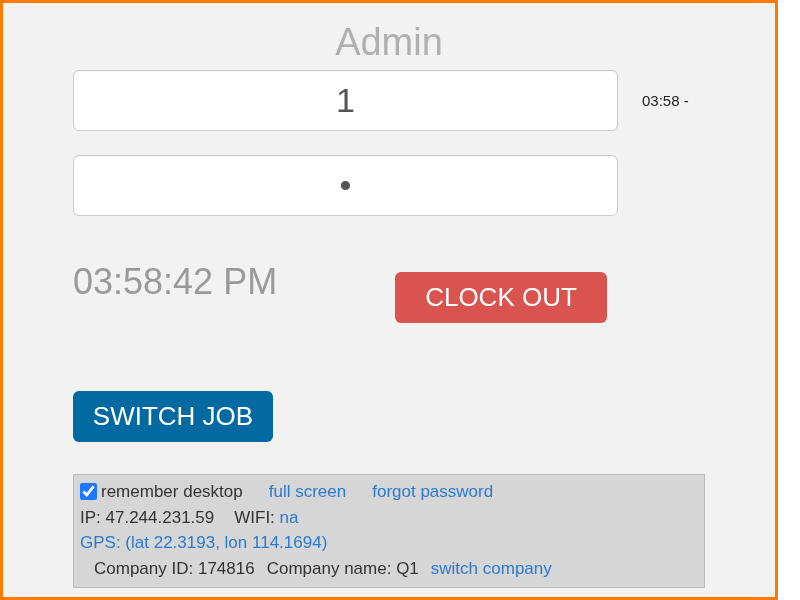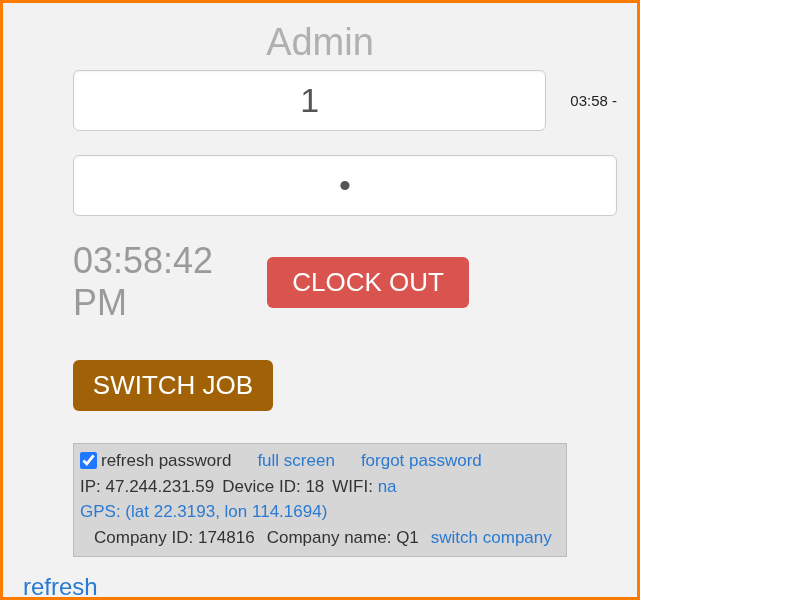--- a/index.html
+++ b/index.html
@@ -1,21 +1,21 @@
 <!DOCTYPE html>
 <html><head>
   <meta charset="utf-8">
   <style>
     * { box-sizing: border-box; margin: 0; padding: 0; }
     body {
       font-family: "Helvetica Neue", Helvetica, Arial, sans-serif;
       background: #fff;
     }
     .frame {
-      width: 640px;
+      width: 778px;
       height: 600px;
       border: 3px solid #ff7b00;
       background: #f2f2f2;
       position: relative;
       padding: 18px 20px 10px 20px;
     }
     .title {
       text-align: center;
       color: #b0b0b0;
       font-size: 38px;
@@ -58,23 +58,24 @@
     }
     .btn {
       border: none;
       border-radius: 6px;
       font-size: 26px;
       color: #fff;
       cursor: pointer;
       padding: 10px 0;
       text-align: center;
       font-family: inherit;
+      margin-top: 32px;
     }
     .btn-red { background: #d9534f; }
-    .btn-orange { background: #a16207; }
+    .btn-orange { background: #0369a1; }
     .btn-blue { background: #428bca; }
     .clock-out-btn { width: 212px; margin-left: auto; margin-right: 148px; }
     .row3 {
       display: flex;
       margin-left: 50px;
       gap: 138px;
     }
     .switch-btn { width: 200px; }
     .login-btn { width: 208px; }
     .info-box {
@@ -86,21 +87,21 @@
       color: #333;
       line-height: 1.5;
     }
     .info-line1 { display: flex; align-items: center; gap: 26px; flex-wrap: wrap; }
     .check-wrap { display: flex; align-items: center; gap: 4px; }
     input[type="checkbox"] {
       width: 17px; height: 17px;
       accent-color: #1e78ff;
     }
     .link { color: #2a7ad2; cursor: pointer; }
-    .info-line2 { display: flex; gap: 8px; flex-wrap: wrap; }
+    .info-line2 { display: flex; gap: 20px; flex-wrap: wrap; }
     .gps-line { color: #2a7ad2; }
     .info-line4 { display: flex; gap: 12px; flex-wrap: wrap; padding-left: 14px; }
     .refresh-row {
       text-align: left;
       margin-top: 16px;
     }
     .refresh-link { color: #2a7ad2; font-size: 24px; cursor: pointer; }
     .footer {
       display: flex;
       gap: 28px;
@@ -134,28 +135,27 @@
   </div>
 
   <div class="row3">
     <button class="btn btn-orange switch-btn">SWITCH JOB</button>
   </div>
 
   <div class="info-box">
     <div class="info-line1">
       <span class="check-wrap">
         <input type="checkbox" checked="" style="">
-        <span>refresh password</span>
+        <span>remember desktop</span>
       </span>
       <span class="link">full screen</span>
       <span class="link">forgot password</span>
     </div>
     <div class="info-line2">
       <span><span>IP: </span><span>47.244.231.59</span></span>
-      <span><span>Device ID: </span><span>18</span></span>
       <span><span>WIFI: </span><span class="link">na</span></span>
     </div>
     <div class="gps-line">GPS: (lat 22.3193, lon 114.1694)</div>
     <div class="info-line4">
       <span><span>Company ID: </span><span>174816</span></span>
       <span><span>Company name: </span><span>Q1</span></span>
       <span class="link">switch company</span>
     </div>
   </div>
 

